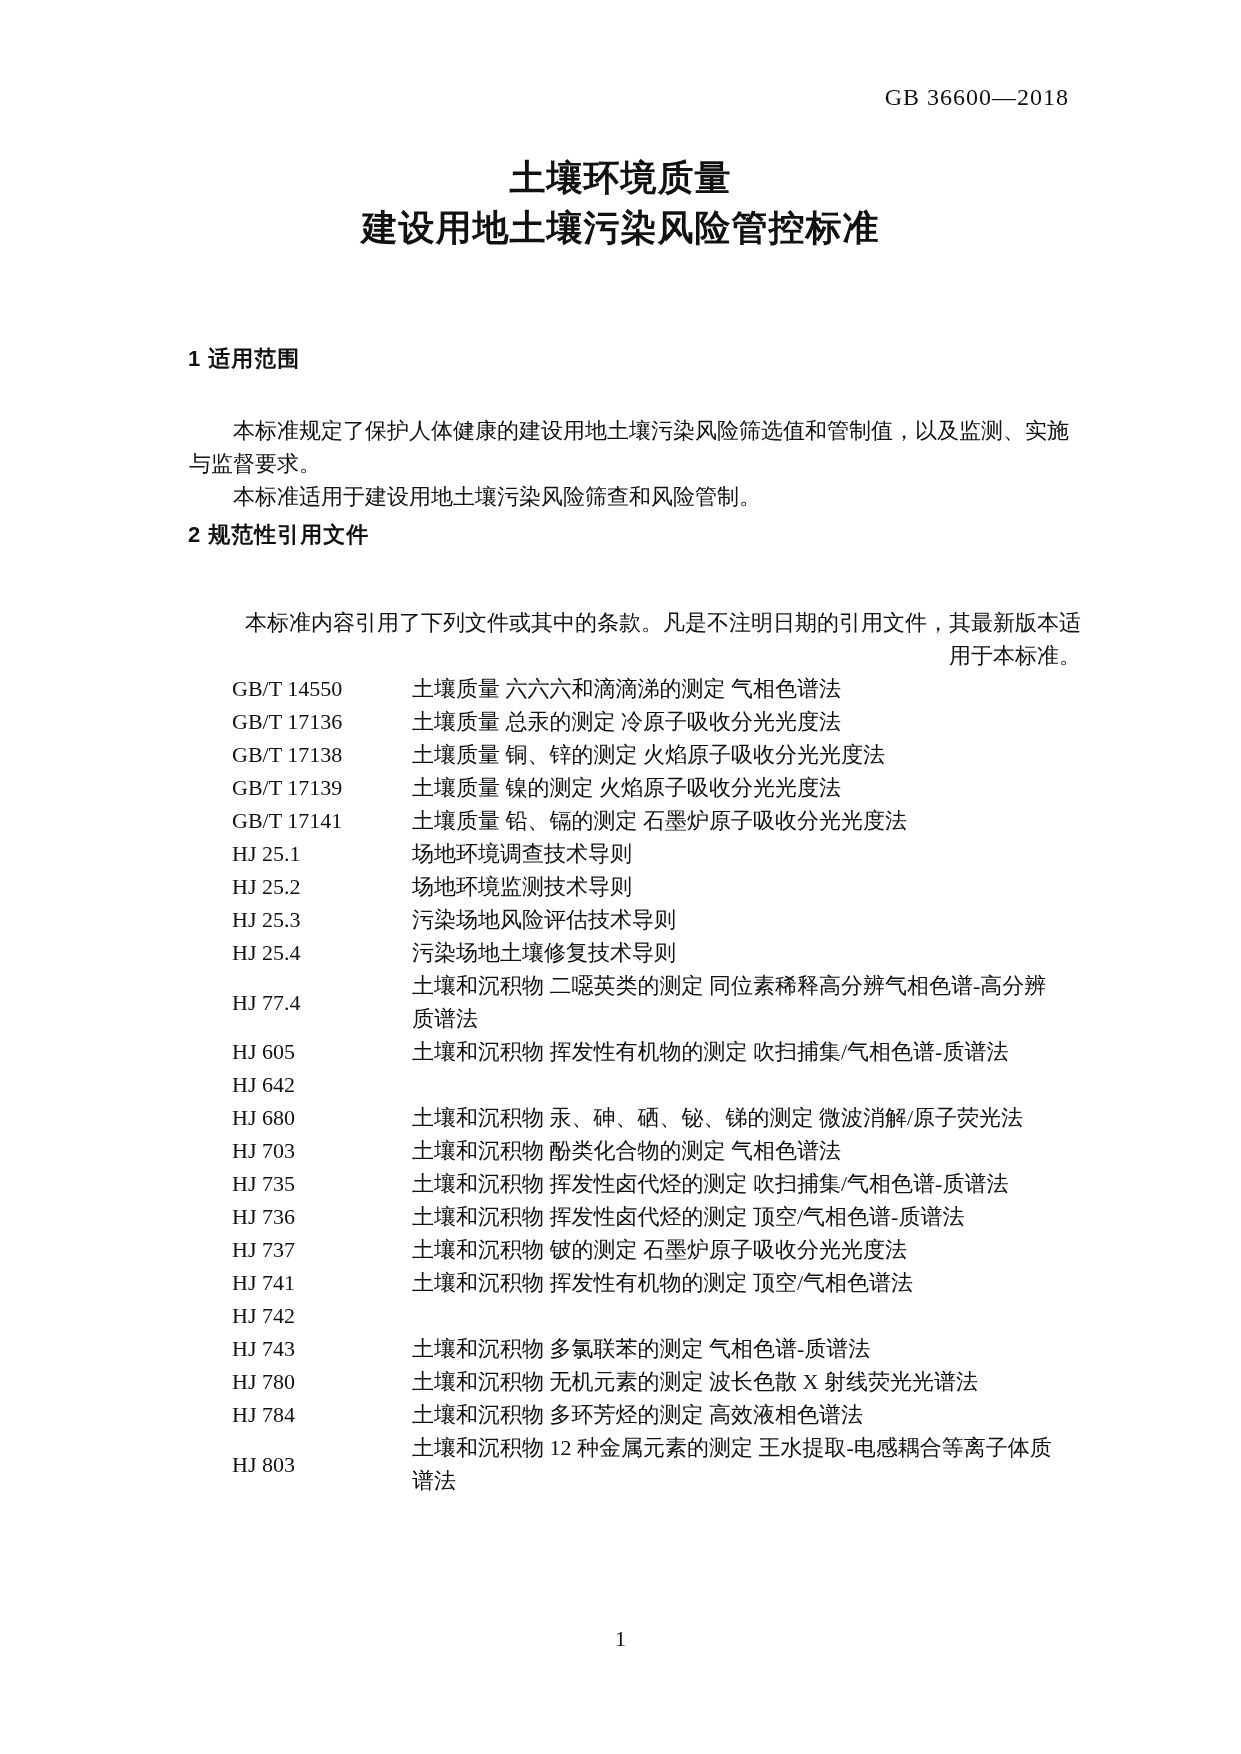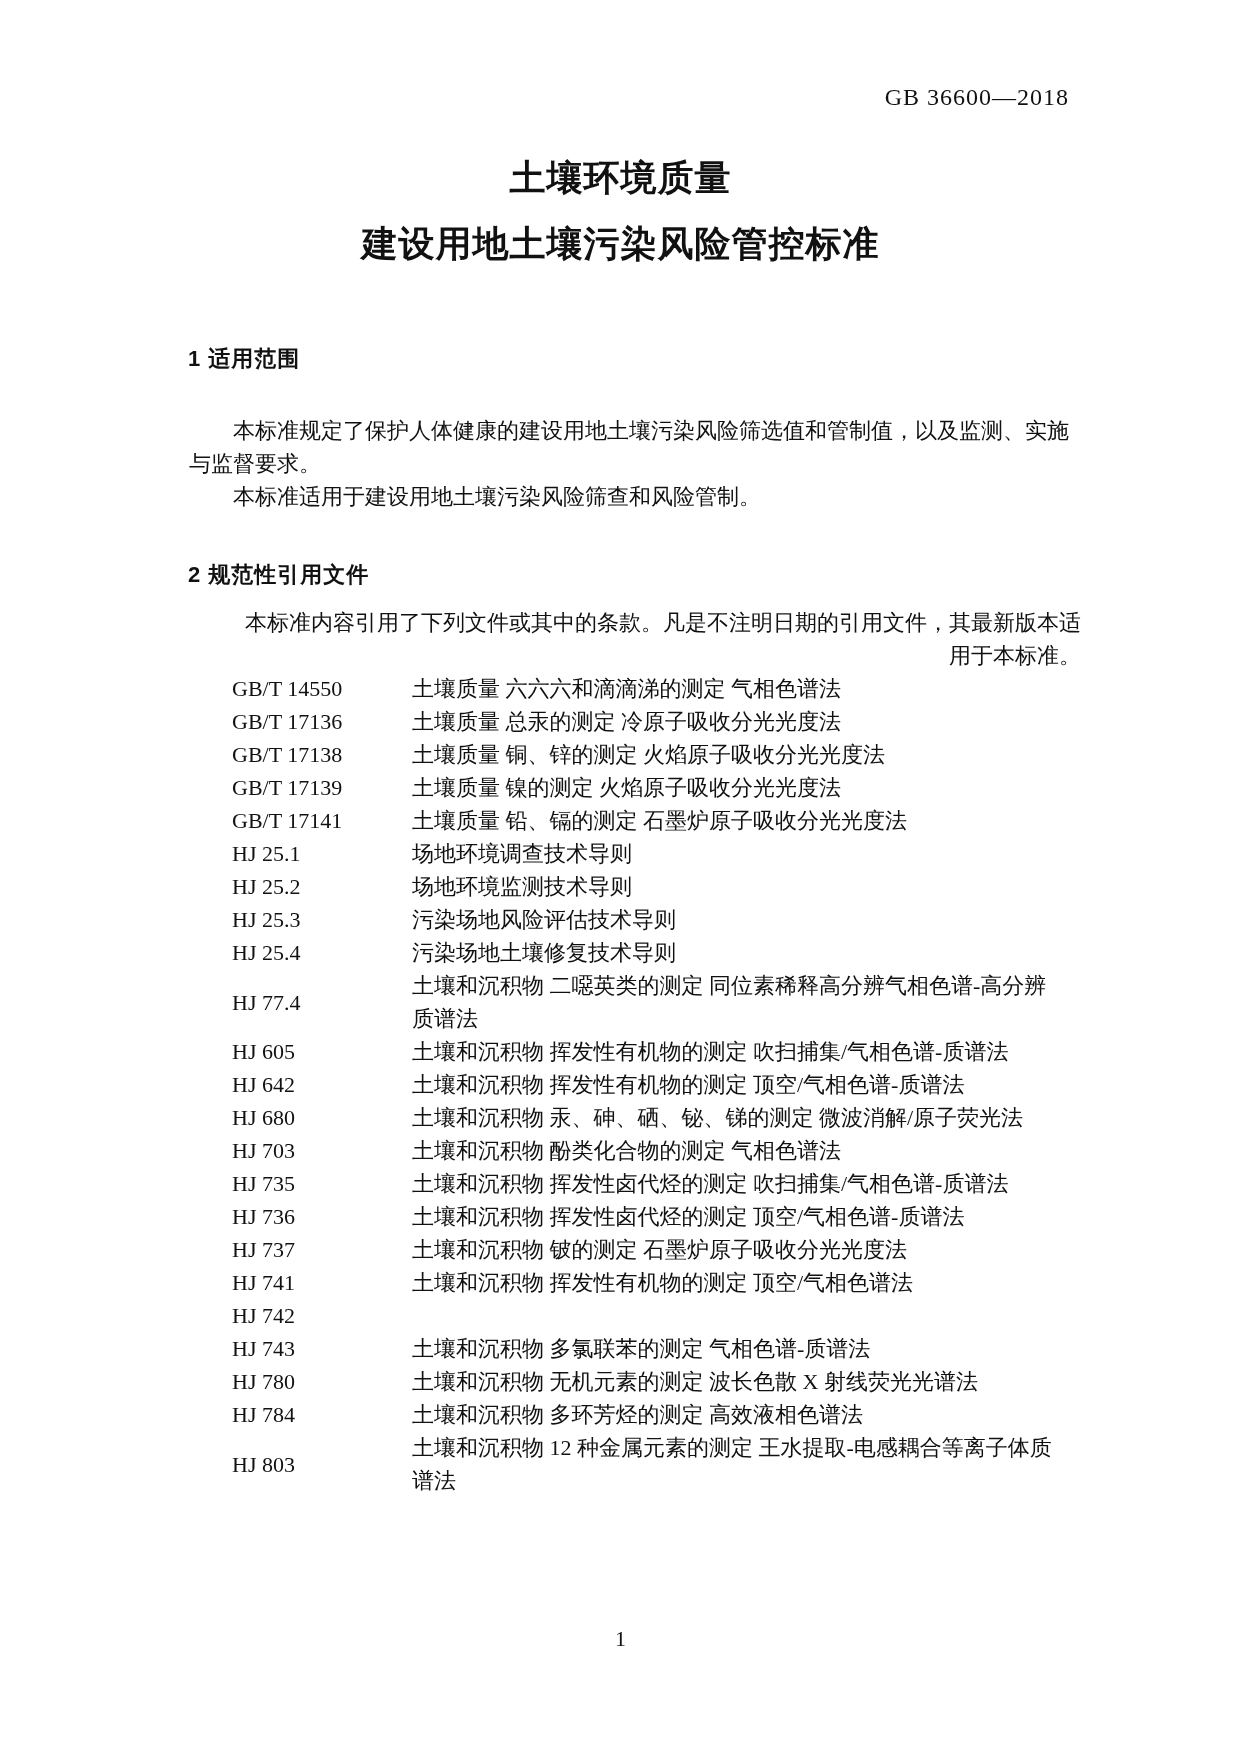--- a/index.html
+++ b/index.html
@@ -30,32 +30,32 @@
     left: 0;
     width: 100%;
     text-align: center;
     font-family: "Liberation Sans", "DejaVu Sans", sans-serif;
     font-weight: bold;
     font-size: 36px;
     line-height: 40px;
     letter-spacing: 1px;
   }
   .doc-title.line1 { top: 158px; }
-  .doc-title.line2 { top: 224px; }
+  .doc-title.line2 { top: 208px; }
   .section-heading {
     position: absolute;
     left: 188px;
     font-family: "Liberation Sans", "DejaVu Sans", sans-serif;
     font-weight: bold;
     font-size: 22px;
     line-height: 26px;
     letter-spacing: 1px;
   }
   .s1-heading { top: 346px; }
-  .s2-heading { top: 562px; text-align: center; }
+  .s2-heading { top: 522px; text-align: center; }
   .body-para {
     position: absolute;
     left: 189px;
     width: 892px;
     font-size: 22px;
     line-height: 33px;
     white-space: pre-line;
     text-indent: 2em;
   }
   .s1-p1 { top: 414px; }
@@ -168,21 +168,20 @@
 质谱法</span>
   </div>
 
   <div class="ref-row">
     <span class="ref-code">HJ 605</span>
     <span class="ref-title">土壤和沉积物  挥发性有机物的测定  吹扫捕集/气相色谱-质谱法</span>
   </div>
 
   <div class="ref-row">
     <span class="ref-code">HJ 642</span>
-    <span class="ref-title">土壤和沉积物  挥发性有机物的测定  顶空/气相色谱-质谱法</span>
   </div>
 
   <div class="ref-row">
     <span class="ref-code">HJ 680</span>
     <span class="ref-title">土壤和沉积物  汞、砷、硒、铋、锑的测定  微波消解/原子荧光法</span>
   </div>
 
   <div class="ref-row">
     <span class="ref-code">HJ 703</span>
     <span class="ref-title">土壤和沉积物  酚类化合物的测定  气相色谱法</span>

